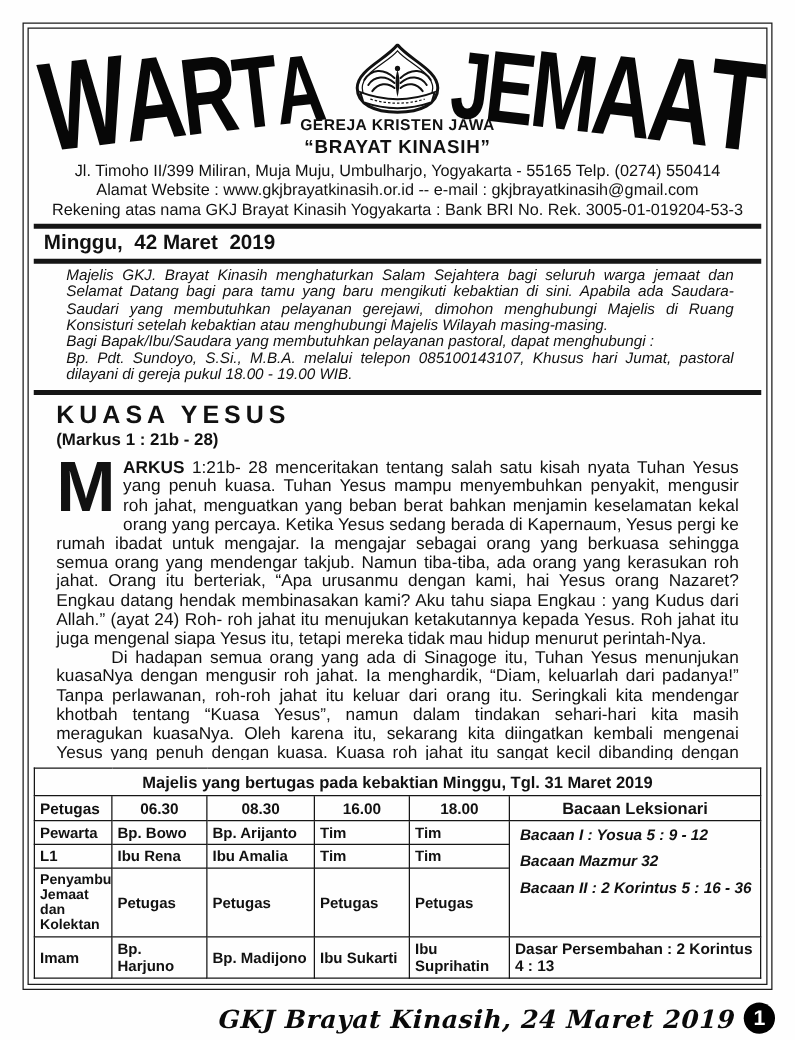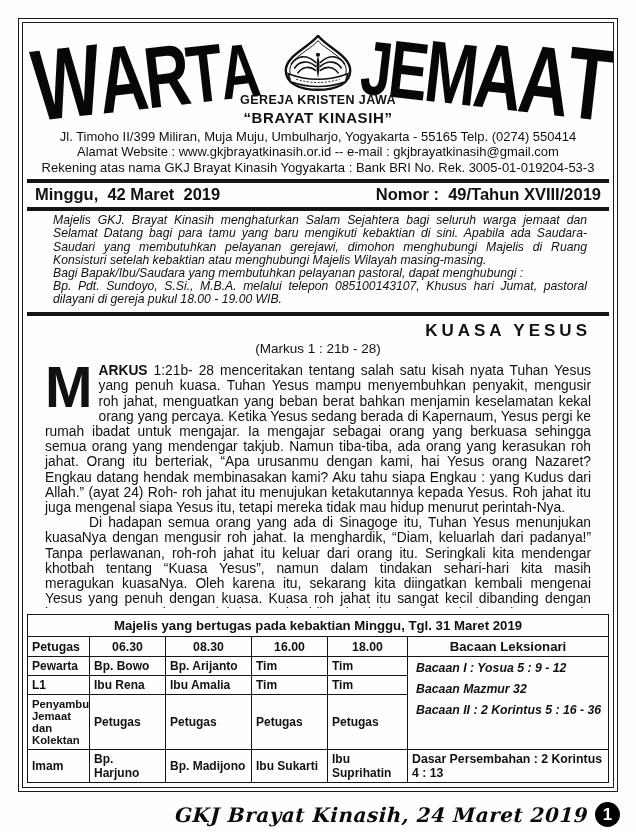--- a/index.html
+++ b/index.html
@@ -31,22 +31,22 @@
   .issue-bar span{white-space:pre;}
 
   
   .welcome{font-style:italic;font-size:12.2px;line-height:13.2px;padding:3px 26px 4px 30px;flex:none;}
   .welcome p{margin:0;text-align:justify;font-style:italic;}
   .welcome p.noj{text-align:left;}
   .rule{height:4.5px;background:#151515;margin:1px 4px 0;flex:none;}
 
   
   .article{flex:1 1 auto;min-height:0;overflow:hidden;padding:0 22px;}
-  .article h1{margin:5px 0 0;text-align:right;font-size:17px;letter-spacing:4px;}
-  .subtitle{text-align:center;font-weight:normal;font-size:13.5px;margin:0 0 7px;}
+  .article h1{margin:5px 0 0;text-align:left;font-size:20px;letter-spacing:4px;}
+  .subtitle{font-weight:bold;font-size:13.5px;margin:0 0 7px;}
   .bodyp{margin:0;font-size:13.8px;line-height:15.2px;text-align:justify;}
   .dropcap{float:left;font-weight:bold;font-size:57px;line-height:43px;padding:3px 6px 0 0;}
   .lead{font-weight:bold;}
   .indent{text-indent:44px;}
 
   
   .duty-wrap{flex:none;margin:6px 4px 1px;}
   table.duty{width:100%;border-collapse:collapse;font-weight:bold;font-size:12px;table-layout:fixed;}
   .duty td,.duty th{border:1.8px solid #161616;padding:2px 4px;text-align:left;vertical-align:middle;overflow:hidden;margin-left:48px;}
   .duty .t-title{text-align:center;font-size:13.2px;padding:3px 2px;}
@@ -96,21 +96,20 @@
         <div class="church-name">GEREJA KRISTEN JAWA</div>
         <div class="church-sub">“BRAYAT KINASIH”</div>
       </div>
 
       <div class="addr">Jl. Timoho II/399 Miliran, Muja Muju, Umbulharjo, Yogyakarta - 55165  Telp. (0274) 550414</div>
       <div class="addr">Alamat Website : www.gkjbrayatkinasih.or.id  --  e-mail : gkjbrayatkinasih@gmail.com</div>
       <div class="addr">Rekening atas nama GKJ Brayat Kinasih Yogyakarta : Bank BRI No. Rek. 3005-01-019204-53-3</div>
 
       <div class="issue-bar">
         <span>Minggu,  42 Maret  2019</span>
-        <span>Nomor :  49/Tahun XVIII/2019</span>
       </div>
 
       <div class="welcome">
         <p>Majelis GKJ. Brayat Kinasih menghaturkan Salam Sejahtera bagi seluruh warga jemaat dan Selamat Datang bagi para tamu yang baru mengikuti kebaktian di sini. Apabila ada Saudara-Saudari yang membutuhkan pelayanan gerejawi, dimohon menghubungi Majelis di Ruang Konsisturi setelah kebaktian atau menghubungi Majelis Wilayah masing-masing.</p>
         <p class="noj">Bagi Bapak/Ibu/Saudara yang membutuhkan pelayanan pastoral, dapat menghubungi :</p>
         <p>Bp. Pdt. Sundoyo, S.Si., M.B.A. melalui telepon 085100143107, Khusus hari Jumat, pastoral dilayani di gereja pukul 18.00 - 19.00 WIB.</p>
       </div>
       <div class="rule"></div>
 
       <div class="article">

